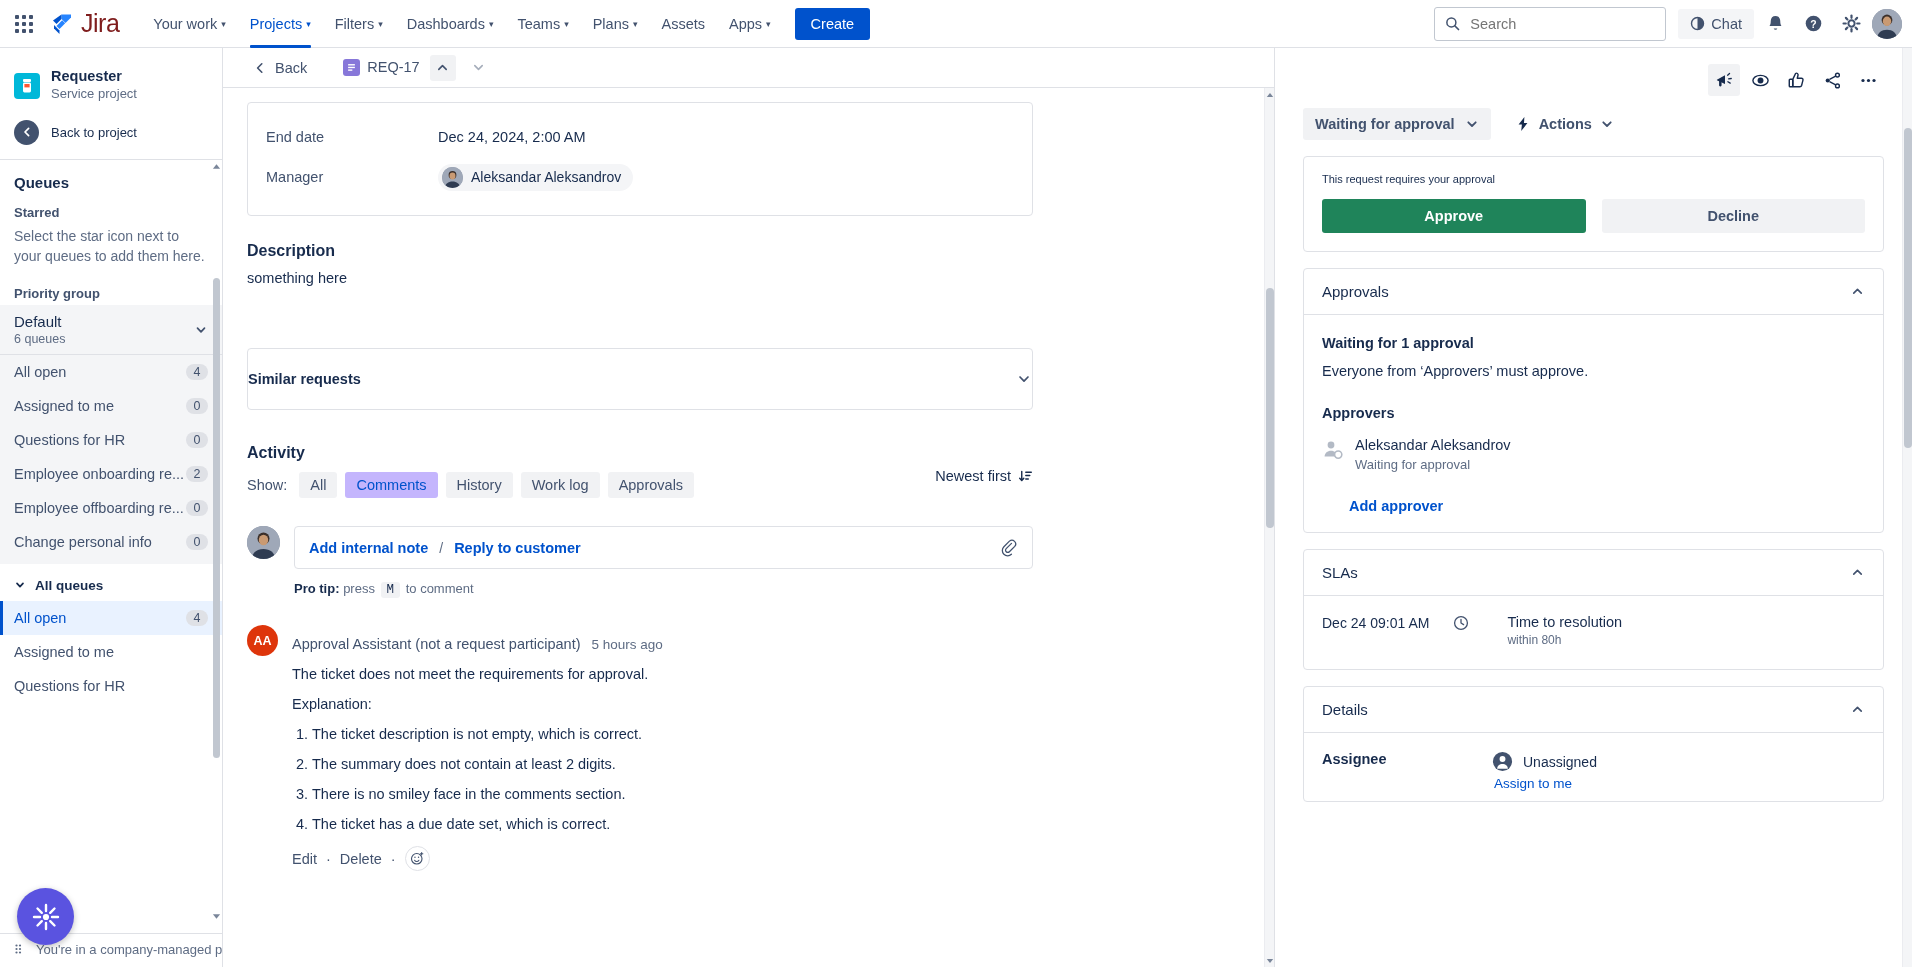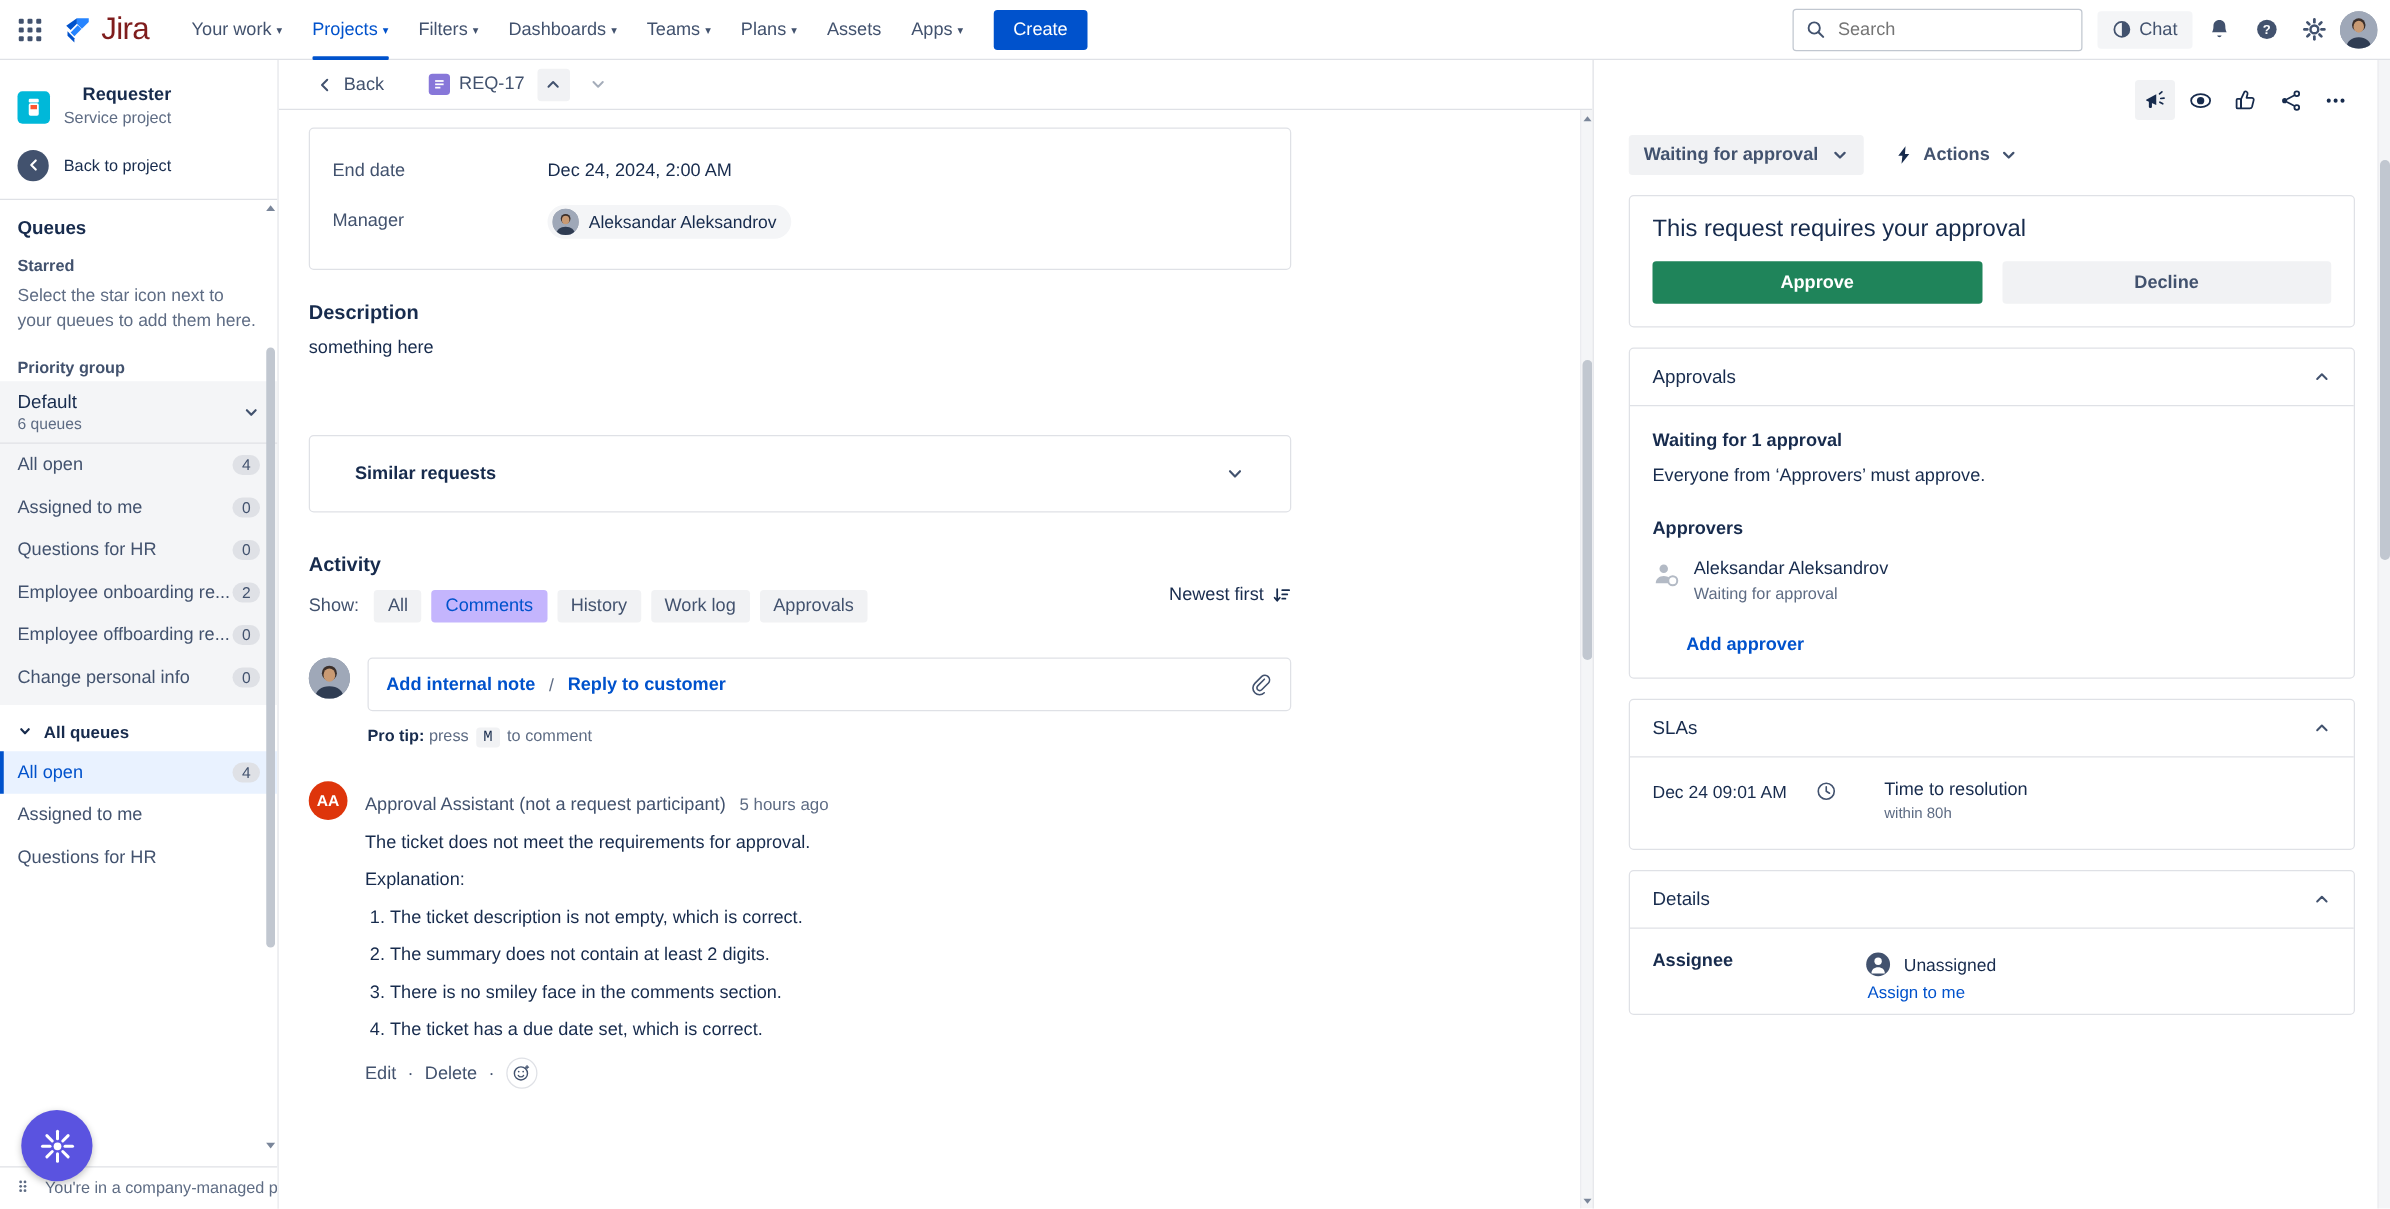--- a/index.html
+++ b/index.html
@@ -66,21 +66,21 @@
   .body { flex:1; display:flex; min-height:0; position:relative; }
 
   
   .sidebar {
     width: 223px; min-width:223px; background:#fff;
     border-right:1px solid #DFE1E6; display:flex; flex-direction:column;
     position:relative; overflow:hidden;
   }
   .proj-head { display:flex; align-items:center; gap:11px; padding: 20px 12px 10px 14px; cursor:pointer; }
   .proj-avatar { width:26px; height:26px; border-radius:4px; background:#00B8D9; position:relative; flex:none; display:flex; align-items:center; justify-content:center;}
-  .proj-name { font-size:14.5px; font-weight:700; color:#172B4D; line-height:1.2;text-align:right; }
+  .proj-name { font-size:14.5px; font-weight:700; color:#172B4D; line-height:1.2; }
   .proj-type { font-size:13px; color:#5E6C84; line-height:1.4; }
   .back-row { display:flex; align-items:center; gap:12px; padding: 6px 12px 14px 14px; cursor:pointer; }
   .back-circle { width:25px; height:25px; border-radius:50%; background:#42526E; display:flex; align-items:center; justify-content:center; flex:none; }
   .back-label { font-size:13px; color:#172B4D; }
   .sb-divider { height:1px; background:#DFE1E6; margin: 0; }
   .sb-scroll { flex:1; overflow:hidden; position:relative; padding-bottom: 40px; }
   .sb-title { font-size:15px; font-weight:700; color:#172B4D; padding: 14px 14px 10px 14px; }
   .sb-sub { font-size:13px; font-weight:700; color:#42526E; padding: 4px 14px 4px 14px; }
   .sb-hint { font-size:14px; color:#5E6C84; padding: 2px 16px 10px 14px; line-height:1.45; }
   .pg-box { background:#F4F5F7; }
@@ -128,21 +128,21 @@
 
   .field-card { border:1px solid #DFE1E6; border-radius:4px; padding: 14px 18px 18px 18px; margin-top:4px; background:#fff; }
   .field-row { display:flex; align-items:center; min-height:40px; }
   .field-label { width:172px; font-size:14.5px; color:#42526E; flex:none; }
   .field-value { font-size:14.5px; color:#172B4D; }
   .user-chip { display:inline-flex; align-items:center; gap:8px; background:#F4F5F7; border-radius:14px; padding:3px 12px 3px 4px; }
   .chip-av { width:21px; height:21px; border-radius:50%; overflow:hidden; background:#8993A4; flex:none; }
 
   .sec-title { font-size:16px; font-weight:700; color:#172B4D; margin: 26px 0 10px 0; }
   .desc-text { font-size:14.5px; color:#172B4D; }
-  .similar-card { border:1px solid #DFE1E6; border-radius:4px; margin-top:62px; padding: 0 36px; height:62px; display:flex; align-items:center; justify-content:space-between; cursor:pointer;}
+  .similar-card { border:1px solid #DFE1E6; border-radius:4px; margin-top:62px; padding: 0 0; height:62px; display:flex; align-items:center; justify-content:space-between; cursor:pointer;}
   .similar-card .lbl { font-size:14.5px; font-weight:700; color:#172B4D; }
 
   .activity-head { display:flex; align-items:center; margin-top:34px; }
   .show-row { display:flex; align-items:center; gap:8px; margin-top:10px; }
   .show-lbl { font-size:14.5px; color:#42526E; margin-right:4px; }
   .pill { padding: 5px 11px; border-radius:3px; font-size:14.5px; color:#42526E; background:#F1F2F4; cursor:pointer; }
   .pill.active { background:#c4b5fd; color:#0052CC; font-weight:500; }
   .newest { margin-left:auto; display:flex; align-items:center; gap:7px; font-size:14.5px; color:#172B4D; cursor:pointer; padding-top:10px; }
 
   .comment-composer { display:flex; gap:14px; margin-top:28px; align-items:flex-start; }
@@ -184,21 +184,21 @@
   .rp-icon { width:32px; height:32px; display:flex; align-items:center; justify-content:center; border-radius:3px; cursor:pointer; }
   .rp-icon.on { background:#F1F2F4; }
   .rp-statusrow { display:flex; align-items:center; gap:14px; margin-top:12px; }
   .status-btn {
     display:flex; align-items:center; gap:10px; background:#F1F2F4; border-radius:3px;
     padding: 8px 12px; font-size:14.5px; font-weight:600; color:#42526E; cursor:pointer;
   }
   .actions-btn { display:flex; align-items:center; gap:8px; padding: 8px 10px; border-radius:3px; font-size:14.5px; font-weight:600; color:#42526E; cursor:pointer; }
 
   .approval-card { border:1px solid #DFE1E6; border-radius:4px; margin-top:16px; padding: 16px 18px 18px 18px; }
-  .approval-title { font-size:19px; color:#172B4D; }
+  .approval-title { font-size:11px; color:#172B4D; }
   .approval-btns { display:flex; gap:16px; margin-top:14px; }
   .btn-approve { flex:1; background:#1F845A; color:#fff; border:none; border-radius:3px; height:34px; font-size:14.5px; font-weight:600; cursor:pointer; font-family:"Liberation Sans", sans-serif;}
   .btn-decline { flex:1; background:#F1F2F4; color:#42526E; border:none; border-radius:3px; height:34px; font-size:14.5px; font-weight:600; cursor:pointer; font-family:"Liberation Sans", sans-serif;}
 
   .panel { border:1px solid #DFE1E6; border-radius:4px; margin-top:16px; }
   .panel-head { display:flex; align-items:center; justify-content:space-between; padding: 14px 18px; border-bottom:1px solid #DFE1E6; cursor:pointer;}
   .panel-head .t { font-size:15px; color:#172B4D; }
   .panel-body { padding: 20px 18px 18px 18px; }
   .pb-h { font-size:14.5px; font-weight:700; color:#172B4D; }
   .pb-p { font-size:14.5px; color:#172B4D; margin-top:12px; }

